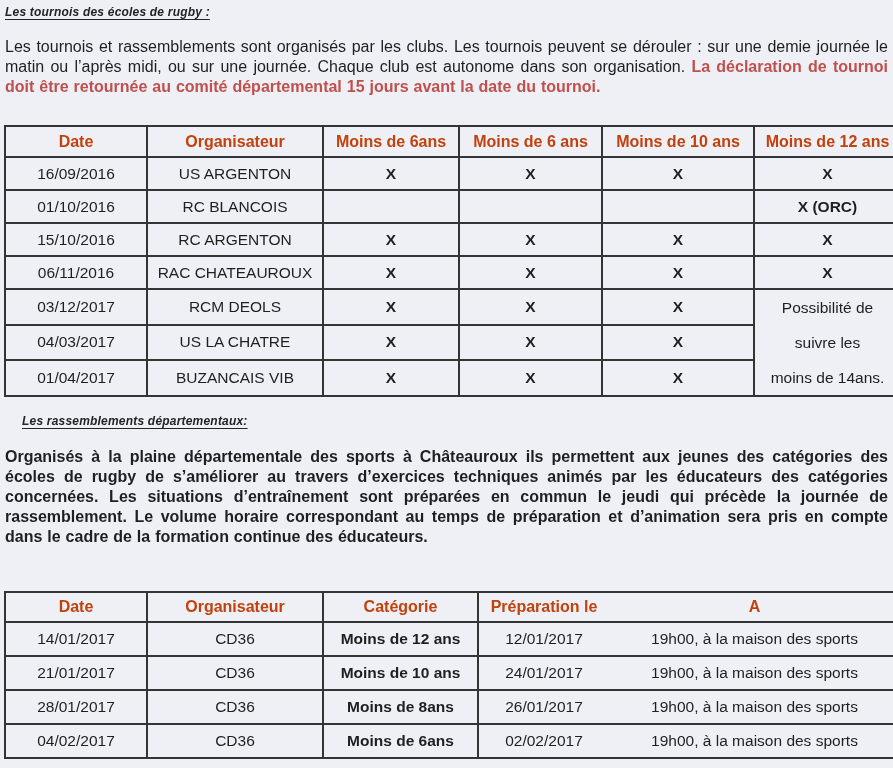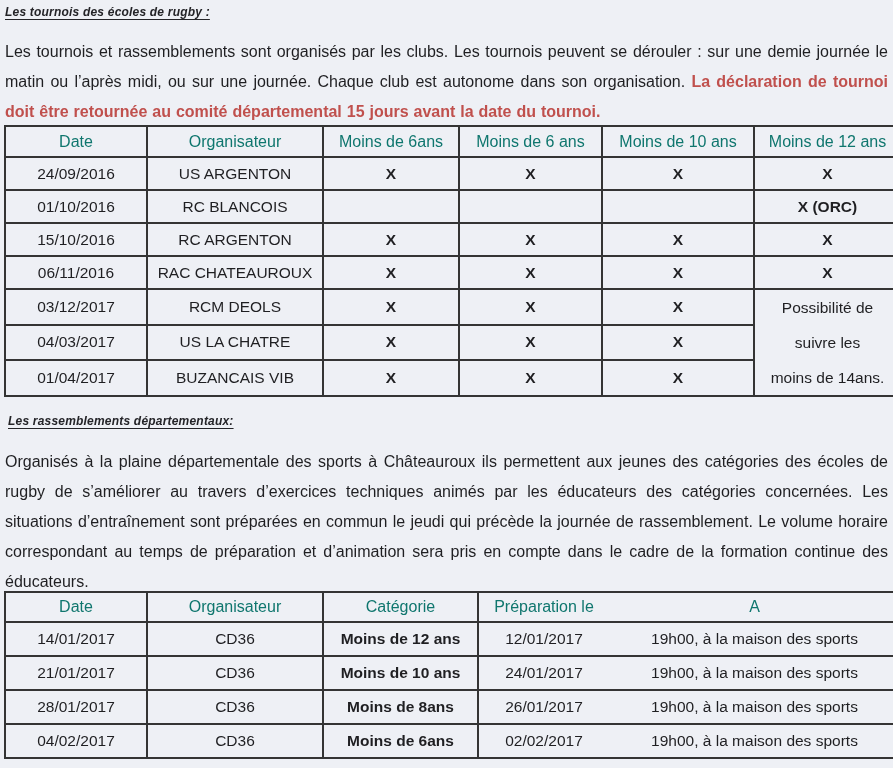--- a/index.html
+++ b/index.html
@@ -12,34 +12,34 @@
   .abs { position:absolute; }
 
   .doc-heading {
     margin:0; font-size:12px; font-style:italic; font-weight:700;
     text-decoration:underline; text-underline-offset:3px;
     letter-spacing:0.2px; color:#242428;
   }
   .doc-heading.light { font-weight:600; }
 
   .para {
-    margin:0; font-size:16px; line-height:30px; text-align:justify;
+    margin:0; font-size:16px; line-height:20px; text-align:justify;
     color:#1f1f22; word-spacing:0.5px;
   }
   .red-bold { color:#c0504d; font-weight:700; }
 
   table {
     position:absolute; left:4px; border-collapse:collapse; table-layout:fixed;
     background:transparent;
   }
   th, td {
     border:2px solid #343434; text-align:center; vertical-align:middle;
     padding:0 2px; overflow:hidden; white-space:nowrap;
   }
-  th { font-weight:400; font-size:16px; color:#0f766e;margin-top:8px; }
+  th { font-weight:700; font-size:16px; color:#c2410c;margin-top:8px; }
 
   #table1 { top:125px; width:896px; }
   #table1 th { height:29px; }
   #table1 td { height:31px; font-size:15.5px; }
 
   #table2 { top:591px; width:896px; }
   #table2 th { height:28px; }
   #table2 td { height:32px; font-size:15.5px; }
 
   .mark { font-weight:700; }
@@ -47,22 +47,22 @@
 
   .note { white-space:normal; }
   .note div { line-height:35px; font-size:15.5px; }
 
   
   .prep { border-right:hidden; }
   .acol { border-left:hidden; }
 
   #heading1 { left:5px; top:5px; }
   #para1    { left:5px; top:37px; width:883px; }
-  #heading2 { left:8px; top:414px; }
-  #para2    { left:5px; top:447px; width:883px; }
+  #heading2 { left:22px; top:414px; }
+  #para2    { left:5px; top:447px; width:883px;font-weight:bold; }
 </style>
 </head>
 <body>
 
 <div>
 
   <h2 id="heading1" class="abs doc-heading">Les tournois des écoles de rugby :</h2>
 
   <p id="para1" class="abs para">
     <span>Les tournois et rassemblements sont organisés par les clubs. Les tournois peuvent se dérouler : sur une demie journée le matin ou l’après midi, ou sur une journée. Chaque club est autonome dans son organisation. </span>
@@ -83,21 +83,21 @@
         <th>Date</th>
         <th>Organisateur</th>
         <th>Moins de 6ans</th>
         <th>Moins de 6 ans</th>
         <th>Moins de 10 ans</th>
         <th>Moins de 12 ans</th>
       </tr>
     </thead>
     <tbody>
       <tr>
-        <td>24/09/2016</td>
+        <td>16/09/2016</td>
         <td>US ARGENTON</td>
         <td class="mark">X</td>
         <td class="mark">X</td>
         <td class="mark">X</td>
         <td class="mark">X</td>
       </tr>
       <tr>
         <td>01/10/2016</td>
         <td>RC BLANCOIS</td>
         <td class="mark"></td>

